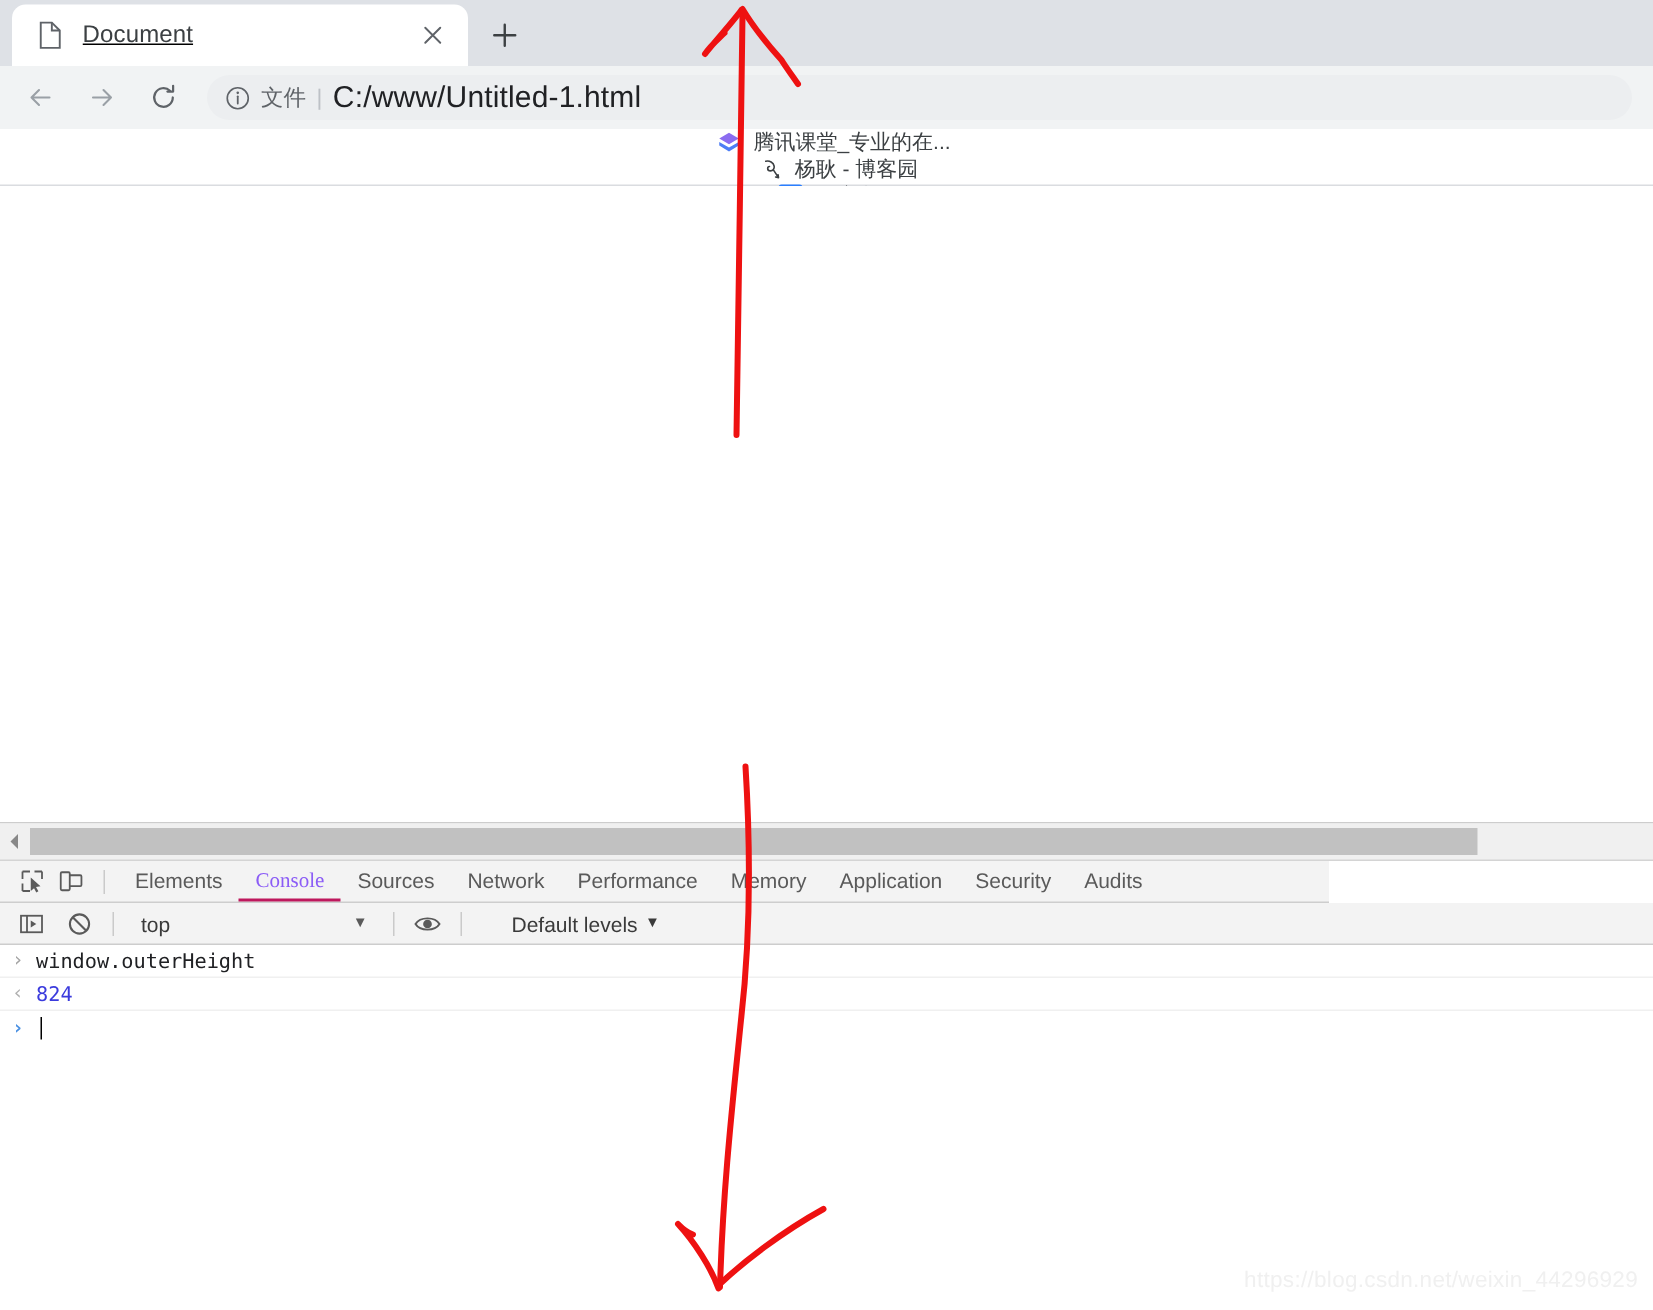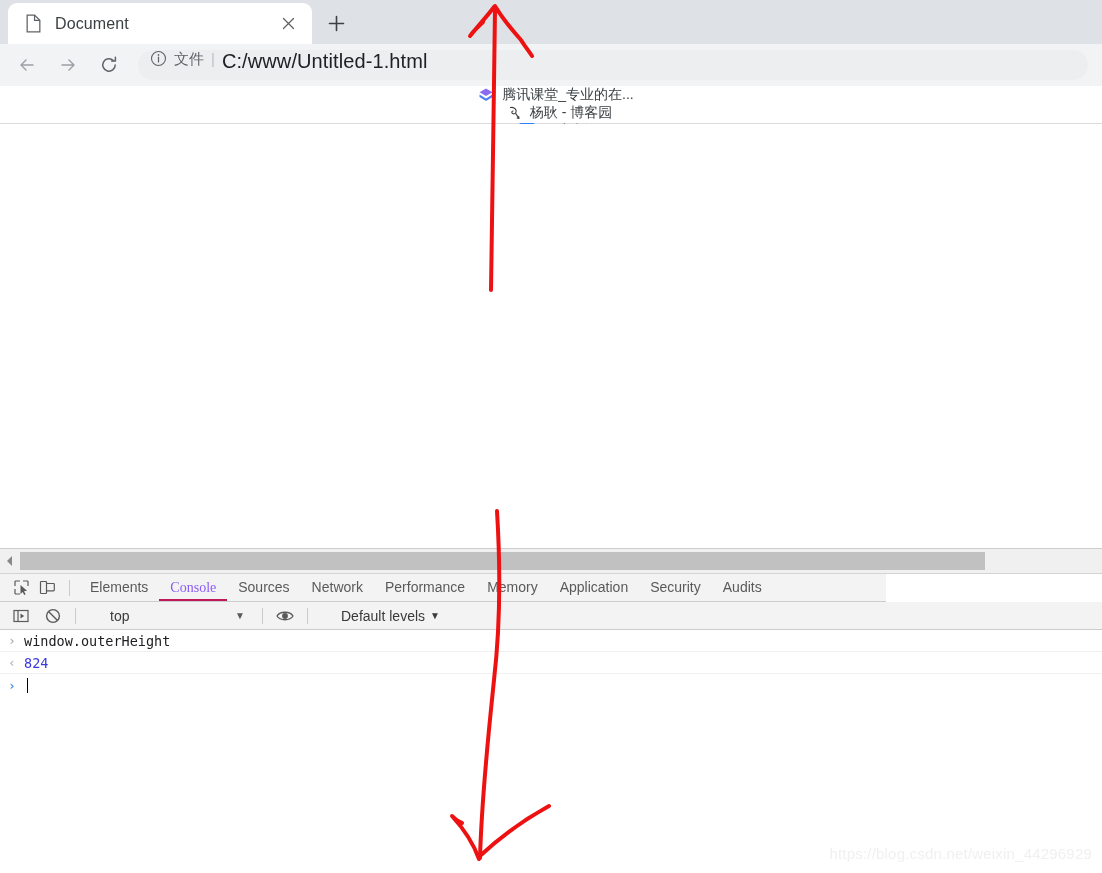--- a/index.html
+++ b/index.html
@@ -24,20 +24,21 @@
     background: #dee1e6;
   }
   .tab {
     position: absolute;
     left: 8px; top: 3px;
     width: 304px; height: 41px;
     background: #ffffff;
     border-radius: 9px 9px 0 0;
     display: flex;
     align-items: center;
+    text-decoration: underline;
   }
   .tab-favicon {
     margin-left: 17px;
     width: 17px; height: 19px;
     flex: none;
     display: block;
   }
   .tab-title {
     margin-left: 13px;
     font-size: 16px;
@@ -88,21 +89,21 @@
   .nav-back { margin-left: 12px; }
   .nav-fwd  { margin-left: 11px; }
   .nav-reload { margin-left: 11px; }
   .omnibox {
     position: absolute;
     left: 138px; top: 6px;
     width: 950px; height: 30px;
     background: #eceef0;
     border-radius: 16px;
     display: flex;
-    align-items: flex-start;
+    align-items: center;
   }
   .omni-info {
     margin-left: 12px;
     width: 17px; height: 17px;
     flex: none;
     color: #5f6368;
   }
   .omni-scheme {
     margin-left: 7px;
     font-size: 15px;
@@ -251,21 +252,21 @@
   .ctx-select {
     display: flex;
     align-items: center;
     width: 168px;
     height: 22px;
     flex: none;
   }
   .ctx-label {
     font-size: 14px;
     color: #3a3a3a;
-    margin-left: 25px;
+    margin-left: 9px;
     flex: 1;
   }
   .ctx-caret {
     font-size: 10px;
     color: #5a5a5a;
     margin-right: 8px;
   }
   .filter-input {
     width: 405px;
     height: 20px;

